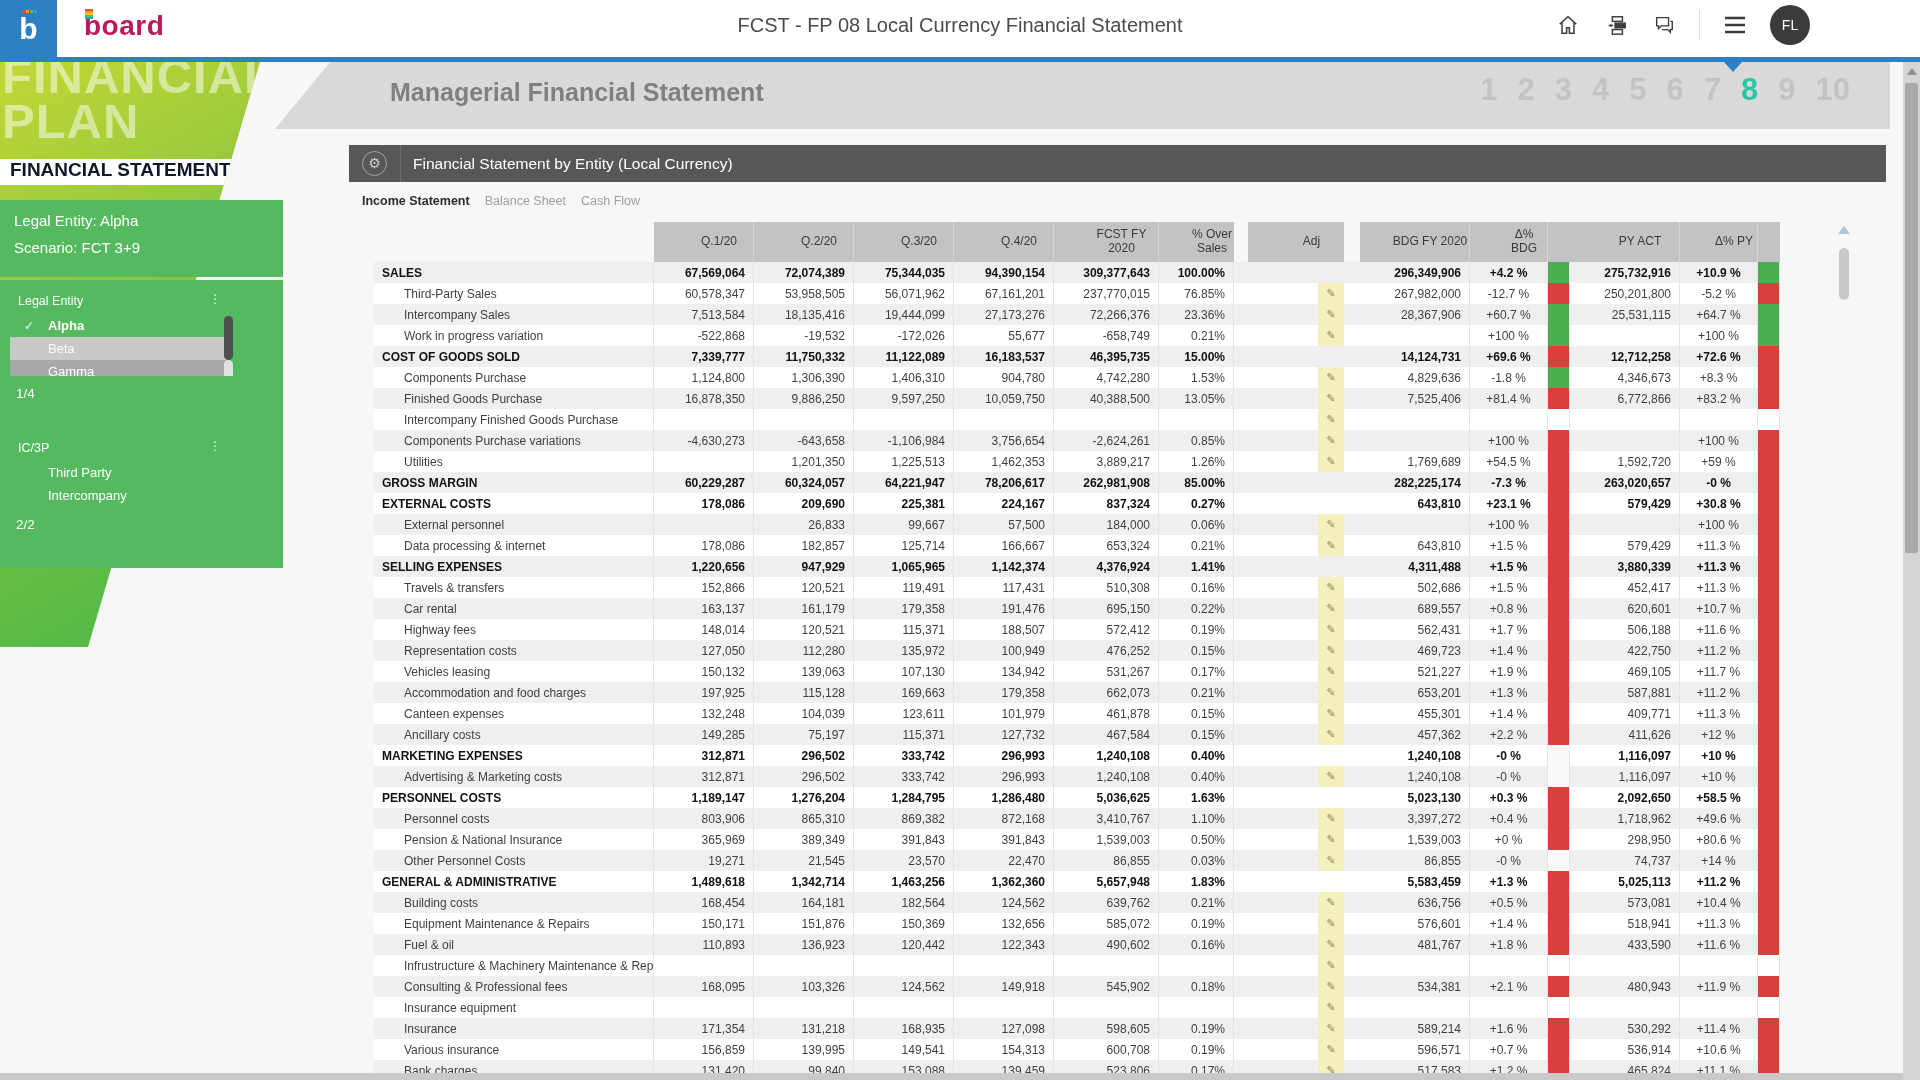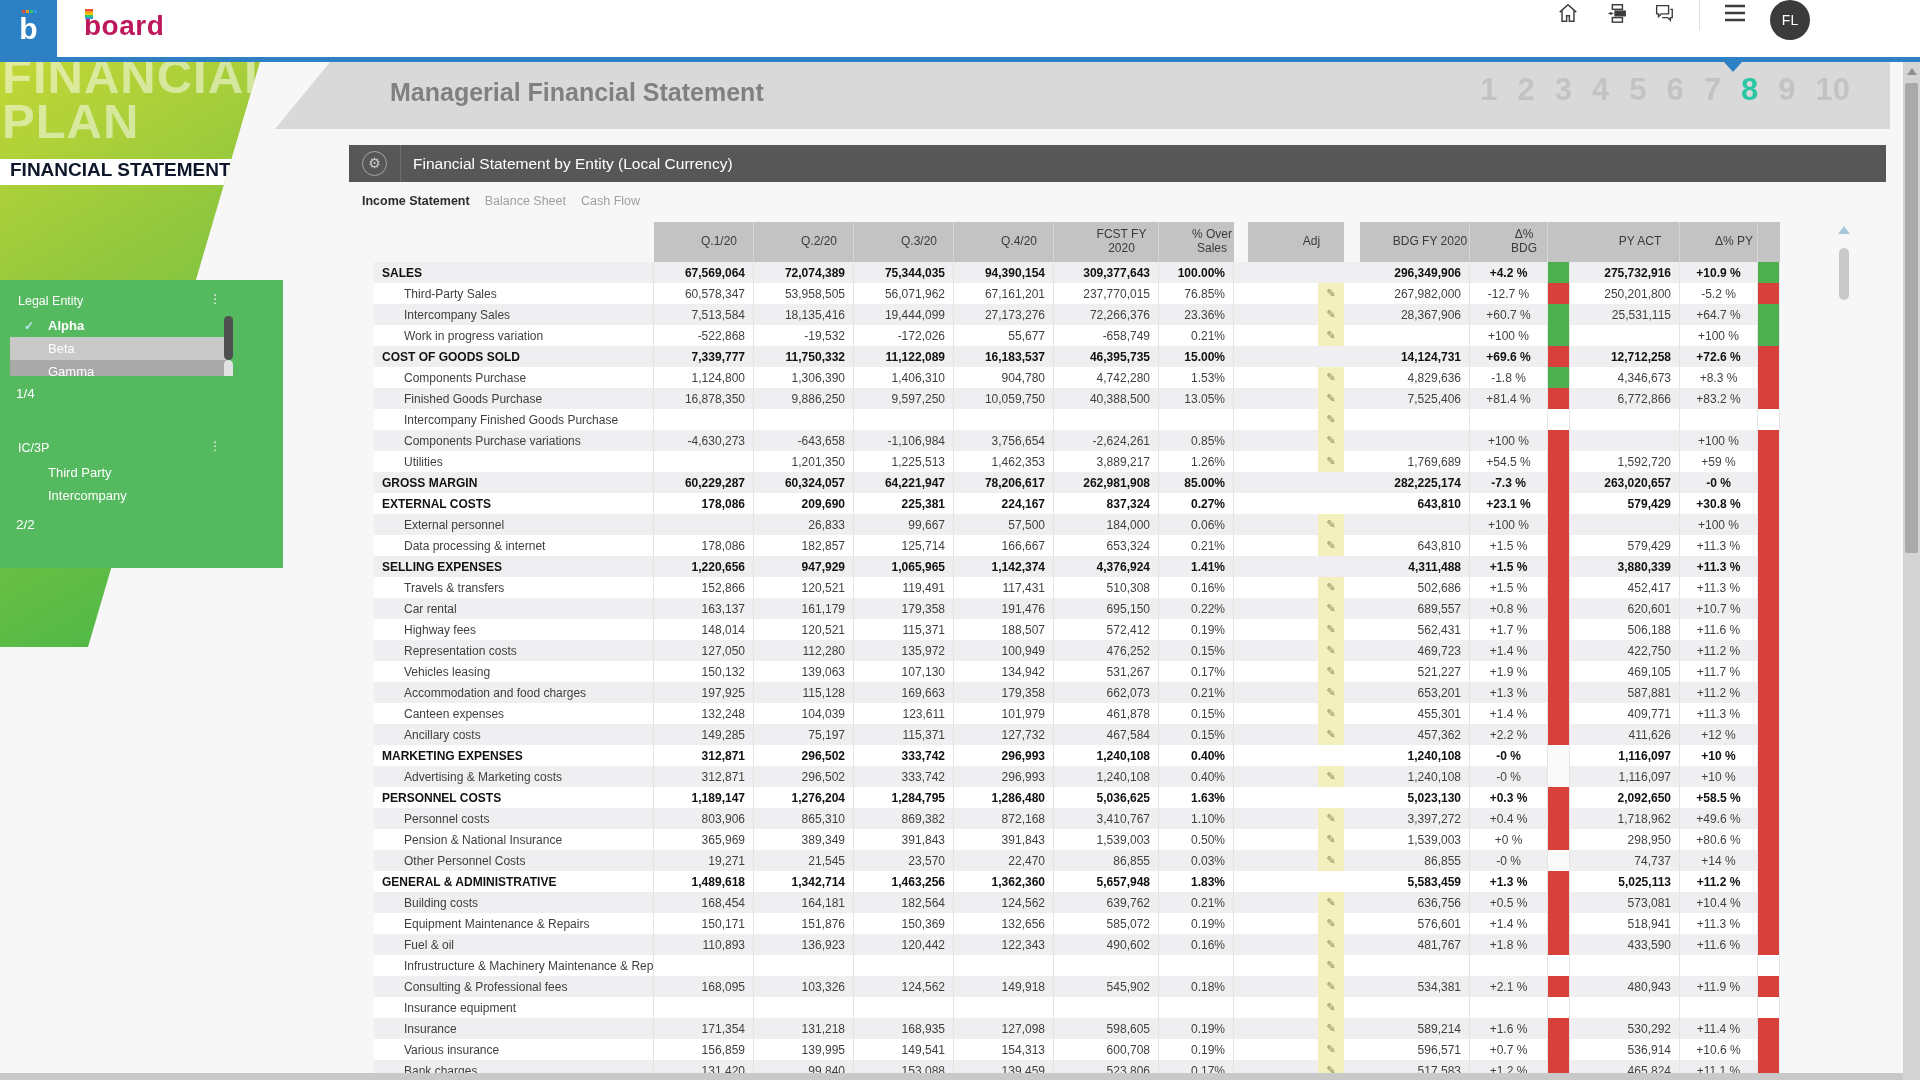--- a/index.html
+++ b/index.html
@@ -11,21 +11,21 @@
   .logo-tab { position:absolute; left:0; top:0; width:57px; height:57px; background:#2e80c4;
               display:flex; align-items:center; justify-content:center; }
   .logo-tab .bmark { color:#fff; font-size:30px; font-weight:bold; position:relative; }
   .logo-tab .bmark .dots { position:absolute; left:3px; top:-2px; display:flex; gap:1px; }
   .logo-tab .bmark .dots i { width:3px; height:3px; display:block; }
   .brand { position:absolute; left:84px; top:10px; font-size:28px; font-weight:bold; color:#be185d; letter-spacing:.5px; }
   .brand .stripes { position:absolute; left:1px; top:-1px; width:8px; }
   .brand .stripes i { display:block; width:8px; height:2px; }
   .app-title { position:absolute; left:0; right:0; top:14px; text-align:center;
                font-size:20px; color:#4b4b4b; }
-  .topbar-right { position:absolute; right:110px; top:0; height:49px; display:flex; gap:22px; }
+  .topbar-right { position:absolute; right:110px; top:0; height:49px; display:flex; align-items:center; gap:22px; }
   .tb-icon { width:26px; height:26px; display:flex; align-items:center; justify-content:center; color:#3c3c3c; }
   .tb-divider { width:1px; height:30px; background:#e0e0e0; }
   .avatar { width:40px; height:40px; border-radius:50%; background:#3b3b3b; color:#fff;
             font-size:14px; display:flex; align-items:center; justify-content:center; }
   .blue-line { position:absolute; left:0; top:57px; width:1920px; height:5px; background:#2e80c4; }
 
   
   .content { position:absolute; left:0; top:62px; width:1920px; height:1018px; }
 
   
@@ -138,20 +138,21 @@
   <div class="brand">
     <span class="stripes" aria-hidden="true">
         <i style="background:#e74c3c"></i>
         <i style="background:#f39c12"></i>
         <i style="background:#f1c40f"></i>
         <i style="background:#2ecc71"></i>
         <i style="background:#3498db"></i>
       </span>
     <span>board</span>
   </div>
+  <div class="app-title">FCST - FP 08 Local Currency Financial Statement</div>
   <div class="topbar-right">
     <div class="tb-icon">
       <svg width="22" height="22" viewBox="0 0 24 24" fill="none" stroke="#3c3c3c" stroke-width="1.6">
           <path d="M3 11 12 3l9 8"></path>
           <path d="M5.5 9.5V21h5v-6h3v6h5V9.5"></path>
         </svg>
     </div>
     <div class="tb-icon">
       <svg width="24" height="22" viewBox="0 0 24 24" fill="none" stroke="#3c3c3c" stroke-width="1.6">
           <rect x="8" y="3" width="11" height="5"></rect>
@@ -199,20 +200,24 @@
 
   <div class="sidebar">
     <div class="wedge">
       <div class="banner-text">
         <div>FINANCIAL</div>
         <div>PLAN</div>
       </div>
       <div class="pill">FINANCIAL STATEMENT</div>
     </div>
 
+    <div class="side-panel sel-block">
+      <div class="sel-line">Legal Entity: Alpha</div>
+      <div class="sel-line">Scenario: FCT 3+9</div>
+    </div>
 
     <div class="side-panel chooser">
       <div class="chooser-head">
         <span>Legal Entity</span>
         <span class="kebab">⋮</span>
       </div>
       <div class="list list-clip" style="height:62px;">
         <div class="li-row sel">
           <span class="chk">✓</span>
           <span>Alpha</span>

